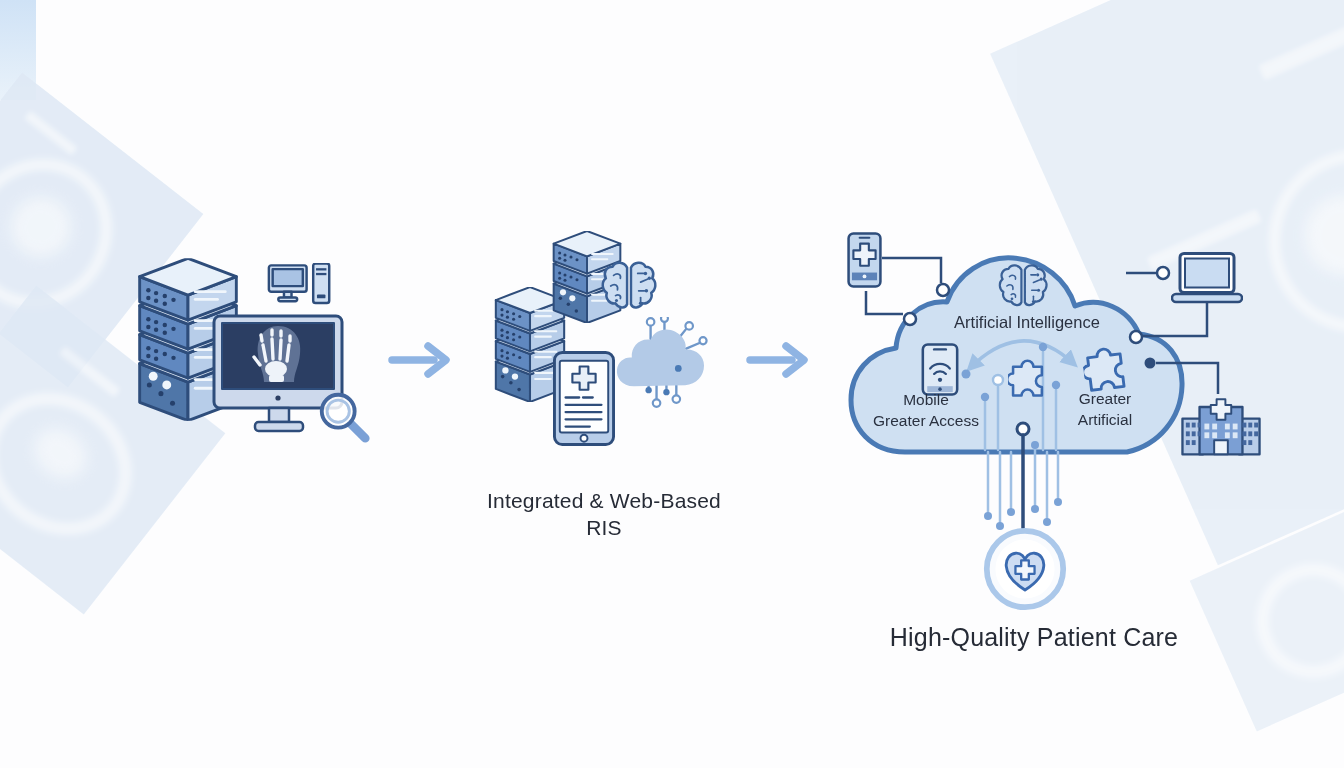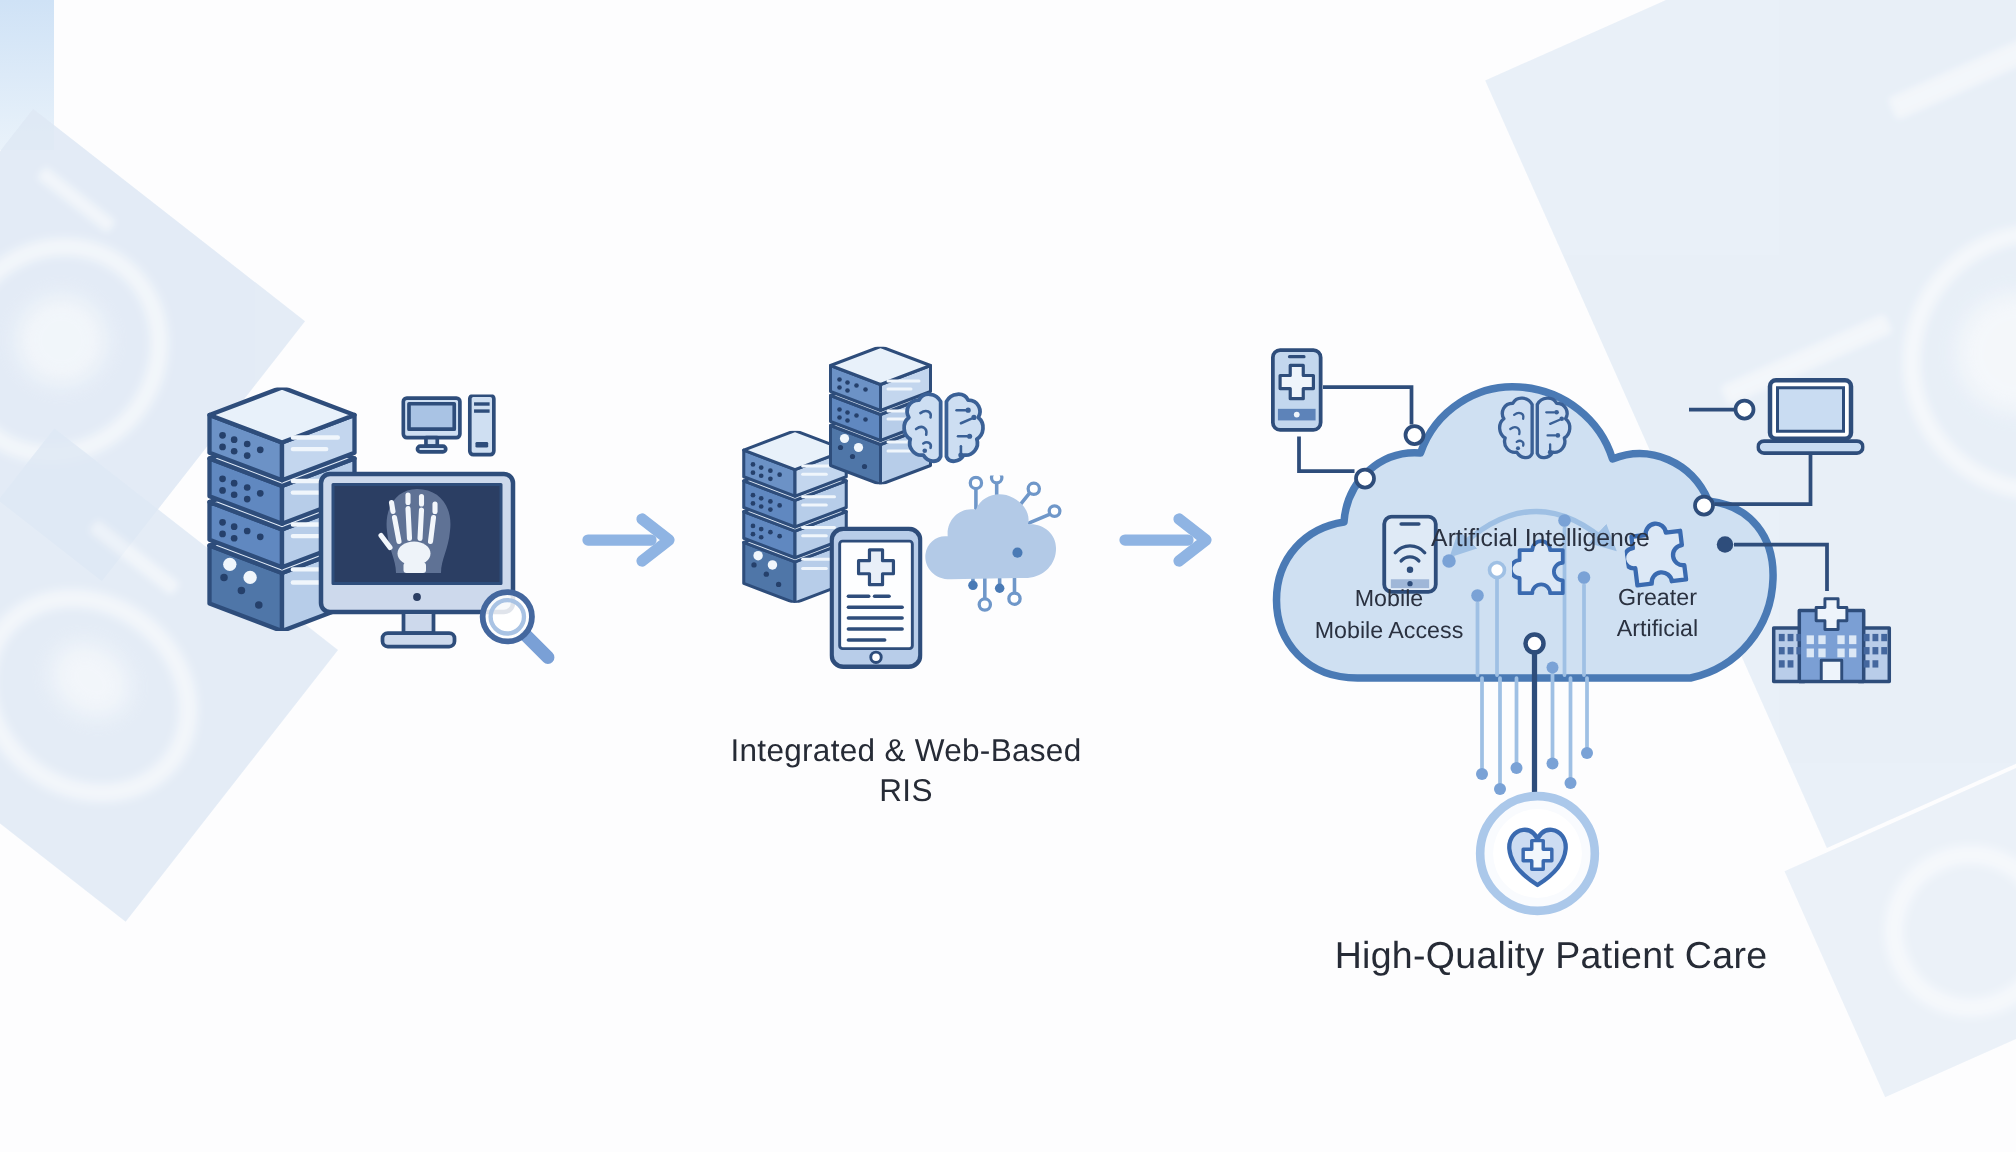--- a/index.html
+++ b/index.html
@@ -412,26 +412,26 @@
     <svg width="44" height="44" viewBox="0 0 52 52">
         <use href="#puzzlesym"></use>
       </svg>
   </div>
   <div class="abs layer-icon" style="left:1083px;top:341px;width:50px;height:50px;transform:rotate(-7deg);">
     <svg width="50" height="50" viewBox="0 0 52 52">
         <use href="#puzzlesym"></use>
       </svg>
   </div>
 
-  <div class="lbl lbl-cloud-big" style="left:937px;top:313px;width:180px;margin-top:37px;">
+  <div class="lbl lbl-cloud-big" style="left:937px;top:313px;width:180px;">
     <span>Artificial Intelligence</span>
   </div>
   <div class="lbl lbl-cloud-sm" style="left:861px;top:390px;width:130px;">
     <span>Mobile</span><br>
-    <span>Mobile Access</span>
+    <span>Greater Access</span>
   </div>
   <div class="lbl lbl-cloud-sm" style="left:1040px;top:389px;width:130px;">
     <span>Greater</span><br>
     <span>Artificial</span>
   </div>
 
   <div class="abs layer-icon" style="left:847px;top:232px;width:35px;height:56px;">
     <svg width="35" height="56" viewBox="0 0 36 58">
       <rect x="1.5" y="1.5" width="33" height="55" rx="5" fill="#c3d7ee" stroke="#2e4d7b" stroke-width="2.6"></rect>
       <line x1="13" y1="6" x2="23" y2="6" stroke="#2e4d7b" stroke-width="2.2" stroke-linecap="round"></line>

